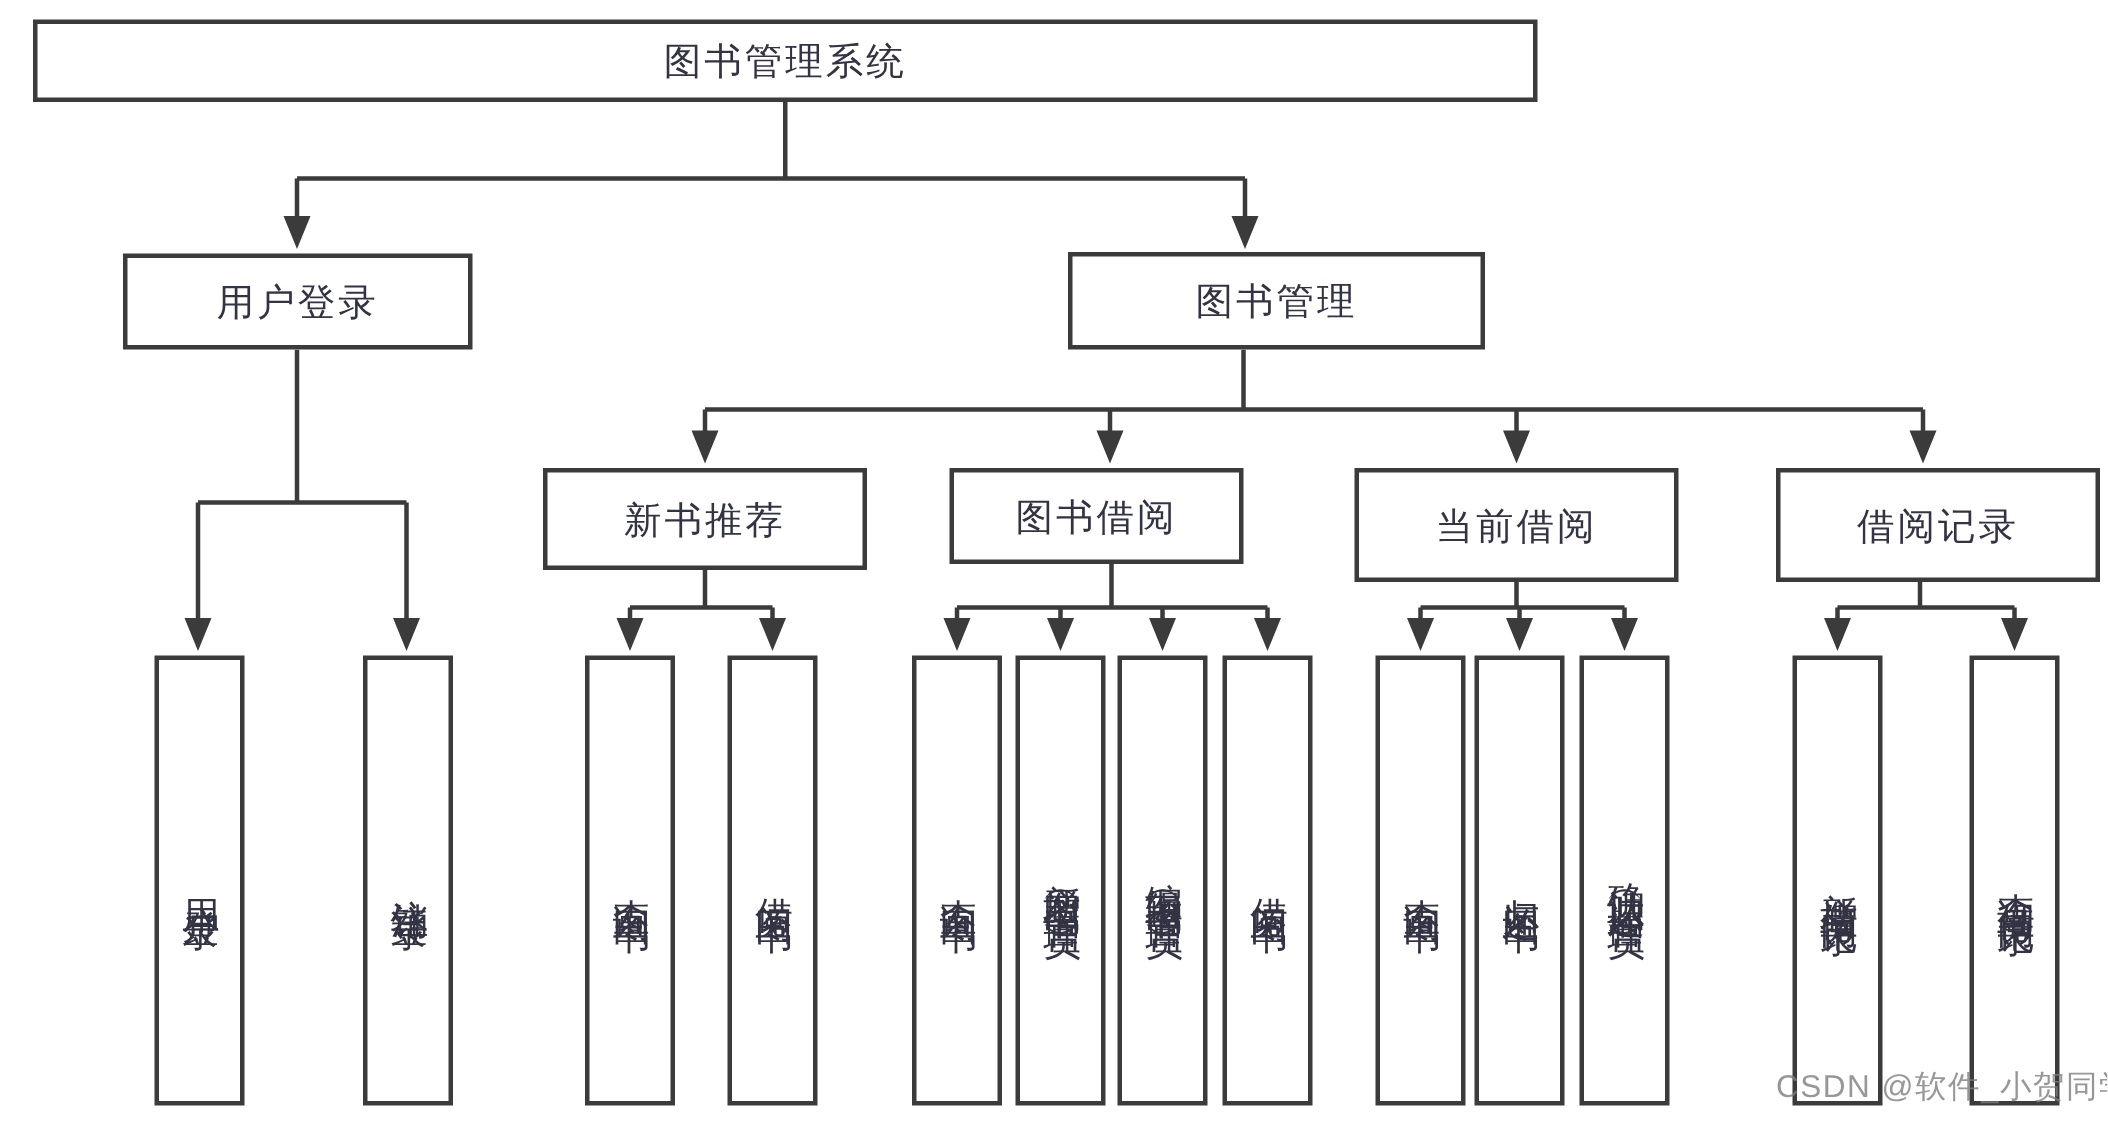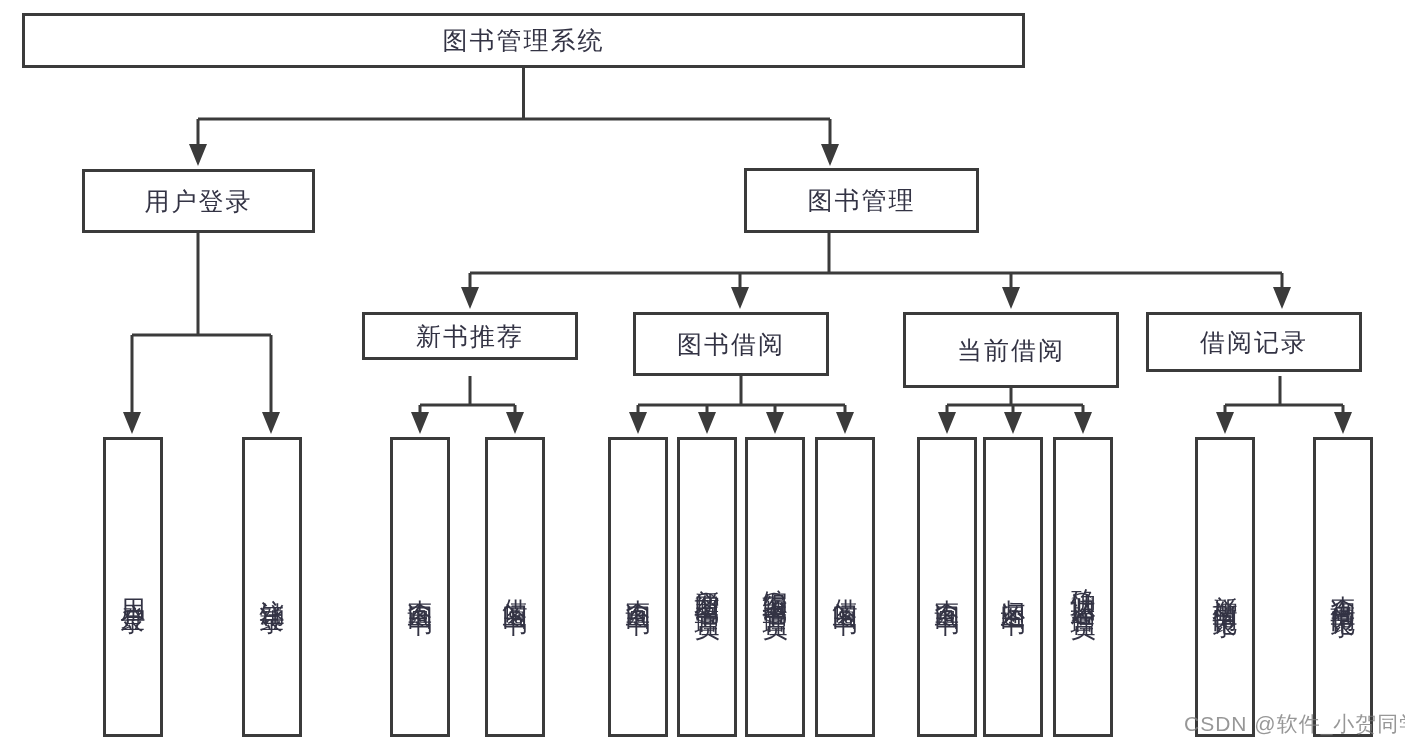--- a/index.html
+++ b/index.html
@@ -44,34 +44,34 @@
              M1216 412 h18 L1225 434 z  M1334 412 h18 L1343 434 z"></path>
   </svg>
 
   <div class="box" style="left:22px;top:13px;width:1003px;height:55px">
     <span>图书管理系统</span>
   </div>
 
   <div class="box" style="left:82px;top:169px;width:233px;height:64px">
     <span>用户登录</span>
   </div>
-  <div class="box" style="left:744px;top:168px;width:235px;height:65px">
+  <div class="box" style="left:712px;top:168px;width:278px;height:65px">
     <span>图书管理</span>
   </div>
 
-  <div class="box" style="left:362px;top:312px;width:216px;height:48px">
+  <div class="box" style="left:362px;top:312px;width:216px;height:68px">
     <span>新书推荐</span>
   </div>
   <div class="box" style="left:633px;top:312px;width:196px;height:64px">
     <span>图书借阅</span>
   </div>
   <div class="box" style="left:903px;top:312px;width:216px;height:76px">
     <span>当前借阅</span>
   </div>
-  <div class="box" style="left:1146px;top:312px;width:216px;height:60px">
+  <div class="box" style="left:1184px;top:312px;width:216px;height:76px">
     <span>借阅记录</span>
   </div>
 
   <div class="box leaf" style="left:103px;top:437px;width:60px;height:300px">
     <span class="vtext">用户登录</span>
   </div>
   <div class="box leaf" style="left:242px;top:437px;width:60px;height:300px">
     <span class="vtext">注销登录</span>
   </div>
 

